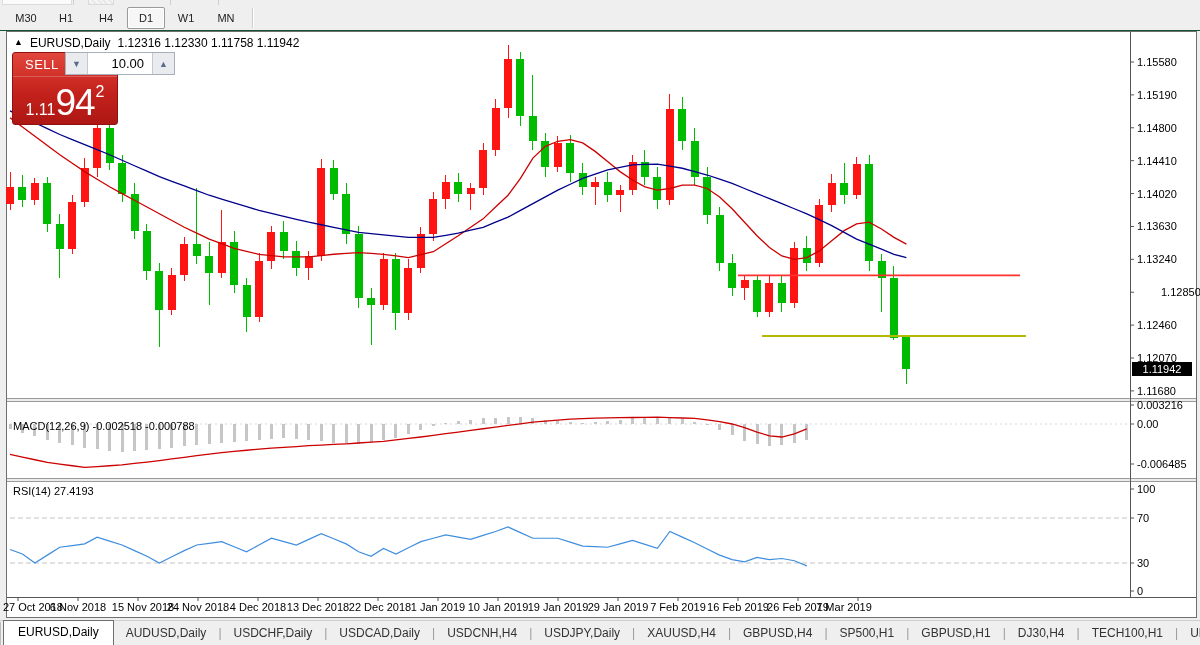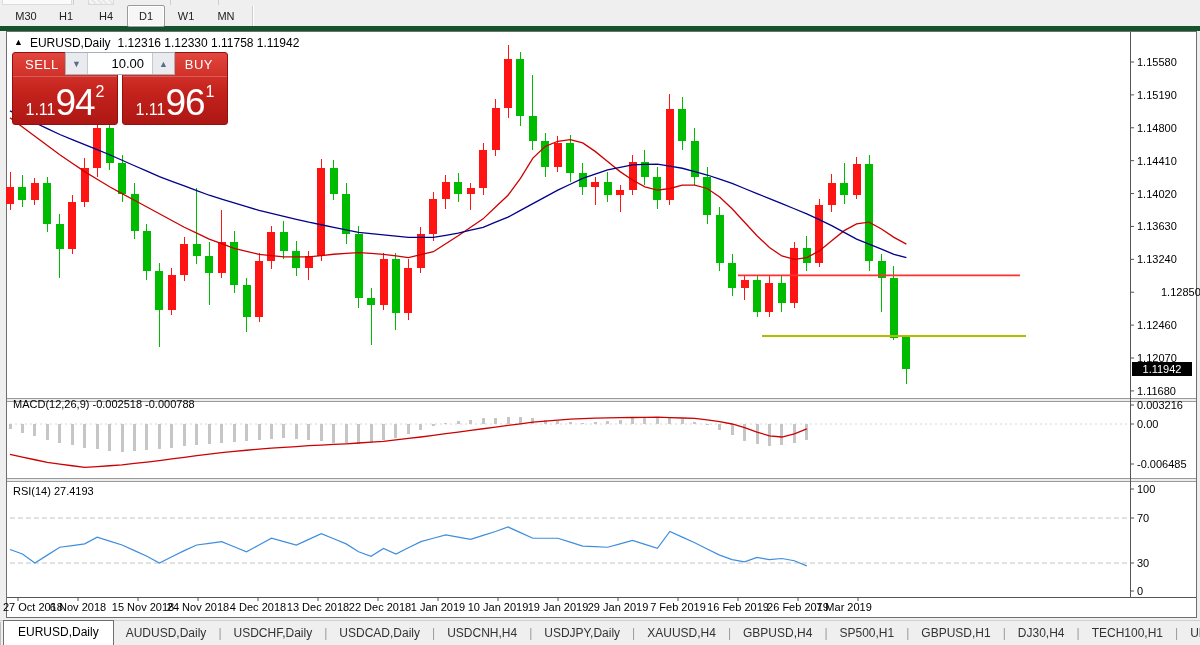--- a/index.html
+++ b/index.html
@@ -4,21 +4,21 @@
 <style>
   html,body{margin:0;padding:0;background:#e9e9e9;}
   #app{position:relative;width:1200px;height:645px;overflow:hidden;background:#efefef;
        font-family:"Liberation Sans",sans-serif;-webkit-font-smoothing:antialiased;}
   
   .top-strip{position:absolute;left:0;top:0;width:1200px;height:5px;background:#efefef;border-bottom:1px solid #e2e2e2;}
   .top-strip .seg-white{position:absolute;left:2px;top:0;width:68px;height:4px;background:#fbfbfb;border:1px solid #dcdcdc;border-top:none;}
   .top-strip .seg-hatch{position:absolute;left:88px;top:0;width:24px;height:4px;background:repeating-linear-gradient(45deg,#e8e8e8 0 2px,#f6f6f6 2px 4px);border:1px solid #dadada;border-top:none;}
   .top-strip .sep{position:absolute;top:0;width:1px;height:5px;background:#cfcfcf;}
   
-  .toolbar{position:absolute;left:0;top:5px;width:1200px;height:26px;background:#efefef;border-bottom:5px solid #14532d;display:flex;align-items:center;padding-left:6px;box-sizing:border-box;}
+  .toolbar{position:absolute;left:0;top:5px;width:1200px;height:26px;background:#efefef;border-bottom:1px solid #14532d;display:flex;align-items:center;padding-left:6px;box-sizing:border-box;}
   .tf-btn{height:20px;min-width:26px;padding:0 5px;margin:0 1px;display:flex;align-items:center;justify-content:center;
           font-size:11px;color:#222;border:1px solid transparent;border-radius:2px;cursor:default;}
   .tf-btn.active{background:#f6f6f6;border:1px solid #9a9a9a;box-shadow:inset 0 0 0 1px #ffffff;}
   .toolbar .tb-sep{width:1px;height:20px;background:#cdcdcd;border-right:1px solid #ffffff;margin:0 6px;}
   
   .chart-window{position:absolute;left:6px;top:31px;width:1191px;height:587px;background:#ffffff;
                 border:1px solid #6f6f6f;box-sizing:border-box;}
   #chart-svg{position:absolute;left:0;top:0;width:1200px;height:645px;pointer-events:none;}
   .chart-title{position:absolute;left:14px;top:36px;font-size:12px;color:#000;display:flex;gap:7px;align-items:center;z-index:5;}
   .chart-title .arrow{font-size:9px;position:relative;top:-1px;cursor:pointer;}
@@ -353,38 +353,32 @@
     <span>1.12316 1.12330 1.11758 1.11942</span>
   </div>
 
   <div class="trade-panel">
     <div class="price-block sell">
       <span class="side-label">SELL</span>
       <div class="big-quote">
         <span class="small">1.11</span><span class="big">94</span><sup>2</sup>
       </div>
     </div>
-    <div class="price-block buy">
-      <span class="side-label">BUY</span>
-      <div class="big-quote">
-        <span class="small">1.11</span><span class="big">96</span><sup>1</sup>
-      </div>
-    </div>
     <div class="vol-spinner">
       <div class="spin-btn down">
           <span>▼</span>
         </div>
       <input class="vol-input" readonly="" value="10.00" style="">
       <div class="spin-btn up">
           <span>▲</span>
         </div>
     </div>
   </div>
 
-  <div class="pane-label" style="left:13px;top:398px">MACD(12,26,9) -0.002518 -0.000788</div>
+  <div class="pane-label" style="left:13px;top:420px">MACD(12,26,9) -0.002518 -0.000788</div>
   <div class="pane-label" style="left:13px;top:485px">RSI(14) 27.4193</div>
 
   <div class="price-tag" id="price-tag" style="top: 361.793px;">1.11942</div>
 
   <div id="labels-layer">
       <div class="axis-label" style="left: 1137px; top: 62px;">1.15580</div>
       <div class="axis-label" style="left: 1137px; top: 94.89px;">1.15190</div>
       <div class="axis-label" style="left: 1137px; top: 127.78px;">1.14800</div>
       <div class="axis-label" style="left: 1137px; top: 160.67px;">1.14410</div>
       <div class="axis-label" style="left: 1137px; top: 193.56px;">1.14020</div>

